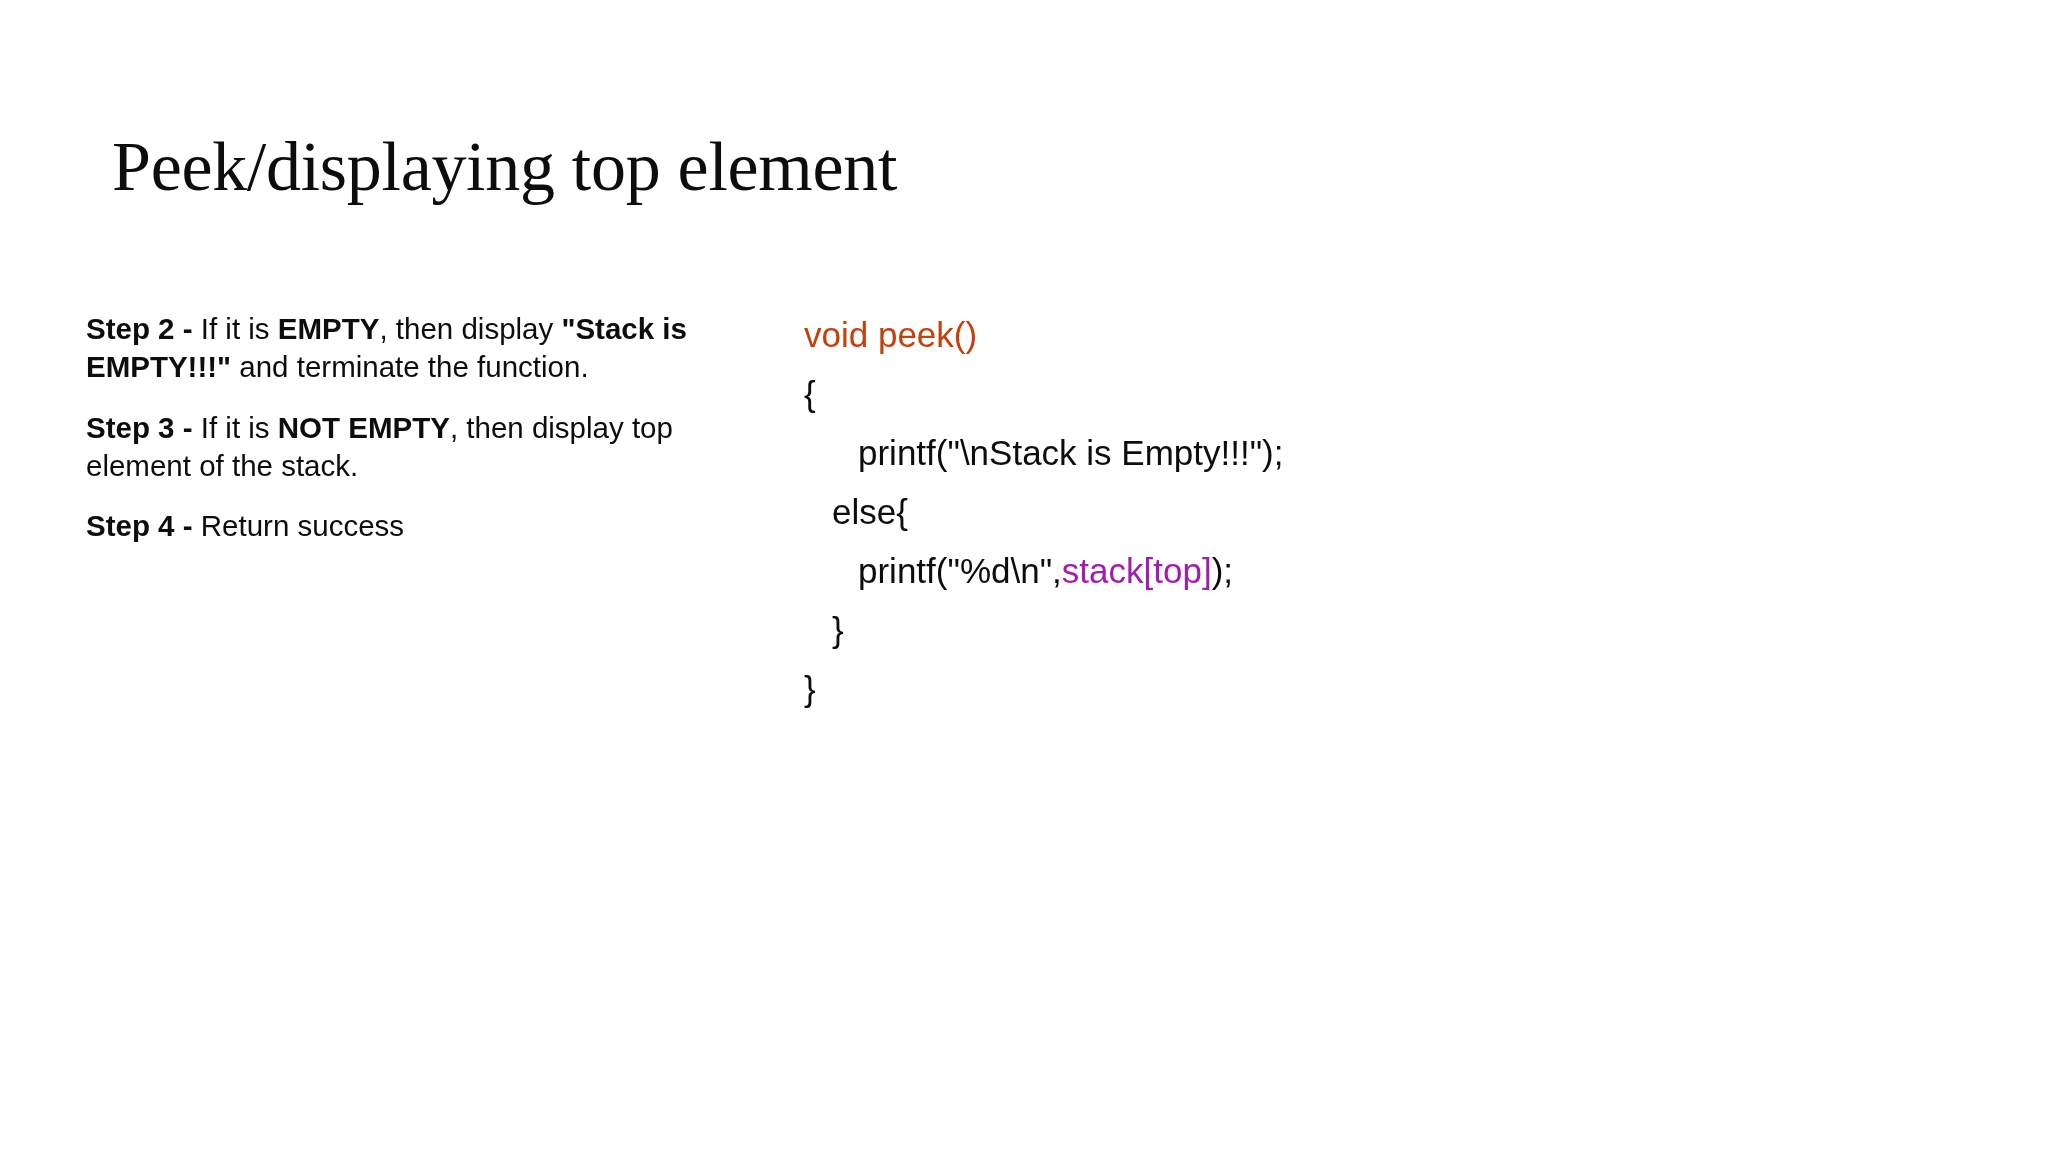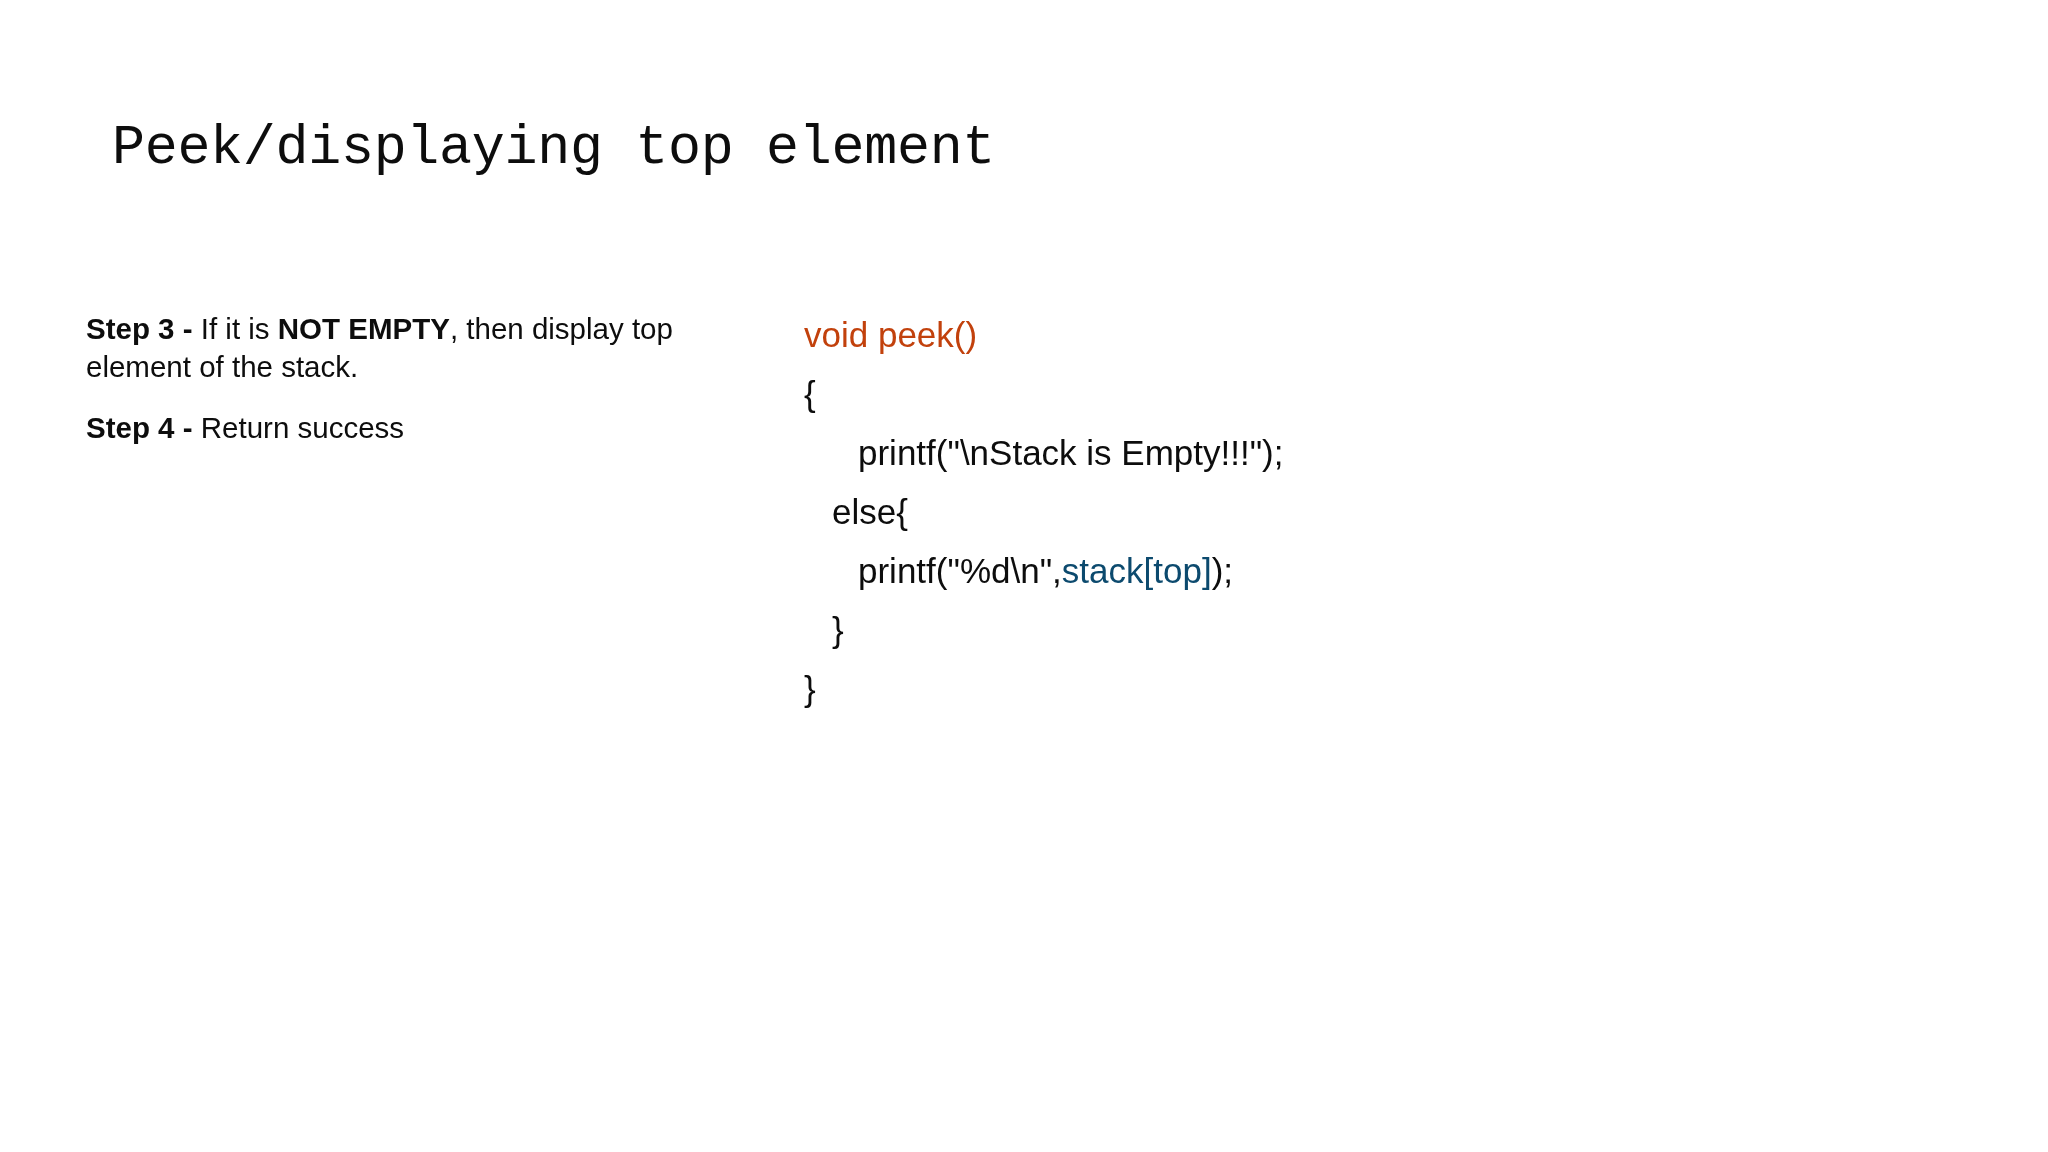--- a/index.html
+++ b/index.html
@@ -18,23 +18,23 @@
     background: #ffffff;
     overflow: hidden;
   }
 
   
   #slide-title {
     position: absolute;
     left: 112px;
     top: 82px;
     width: 1700px;
-    font-family: Liberation Mono, monospace;
+    font-family: Liberation Serif, serif;
     font-weight: 300;
-    font-size: 55px;
+    font-size: 70px;
     line-height: 1.08;
     letter-spacing: -0.3px;
     color: #0d0d0d;
     white-space: nowrap;
   }
 
   
   #steps-column {
     position: absolute;
     left: 86px;
@@ -76,28 +76,29 @@
 </style>
 </head>
 <body>
 
 <div id="slide">
 
   <h1 id="slide-title">Peek/displaying top element</h1>
 
   <div id="steps-column">
 
+      <p class="step-para"><span class="tb">Step 2 - </span><span class="tr">If it is </span><span class="tb">EMPTY</span><span class="tr">, then display </span><span class="tb">"Stack is EMPTY!!!"</span><span class="tr"> and terminate the function.</span></p>
       <p class="step-para"><span class="tb">Step 3 - </span><span class="tr">If it is </span><span class="tb">NOT EMPTY</span><span class="tr">, then display top element of the stack.</span></p>
       <p class="step-para"><span class="tb">Step 4 - </span><span class="tr">Return success</span></p>
     </div>
 
   <div id="code-column">
 
   <div class="code-line"><span class="ind ind-0"></span><span style="color: #c2410c;">void peek()</span></div>
       <div class="code-line"><span class="ind ind-0"></span><span style="color: rgb(13, 13, 13);">{</span></div>
       <div class="code-line"><span class="ind ind-2"></span><span style="color: rgb(13, 13, 13);">printf("\nStack is Empty!!!");</span></div>
       <div class="code-line"><span class="ind ind-1"></span><span style="color: rgb(13, 13, 13);">else{</span></div>
-      <div class="code-line"><span class="ind ind-2"></span><span style="color: rgb(13, 13, 13);">printf("%d\n",</span><span class="tok-var" style="color: #0c4a6e; margin-top: 22px;">stack[top]</span><span style="color: rgb(13, 13, 13);">);</span></div>
+      <div class="code-line"><span class="ind ind-2"></span><span style="color: rgb(13, 13, 13);">printf("%d\n",</span><span class="tok-var" style="color: #a21caf; margin-top: 22px;">stack[top]</span><span style="color: rgb(13, 13, 13);">);</span></div>
       <div class="code-line"><span class="ind ind-1"></span><span style="color: rgb(13, 13, 13);">}</span></div>
       <div class="code-line"><span class="ind ind-0"></span><span style="color: rgb(13, 13, 13);">}</span></div>
     </div>
 
 </div>
 
 </body></html>

